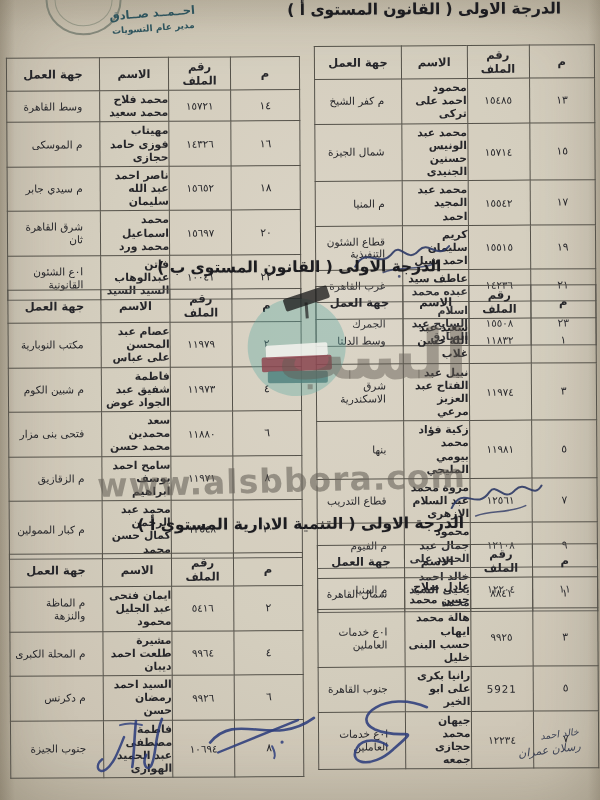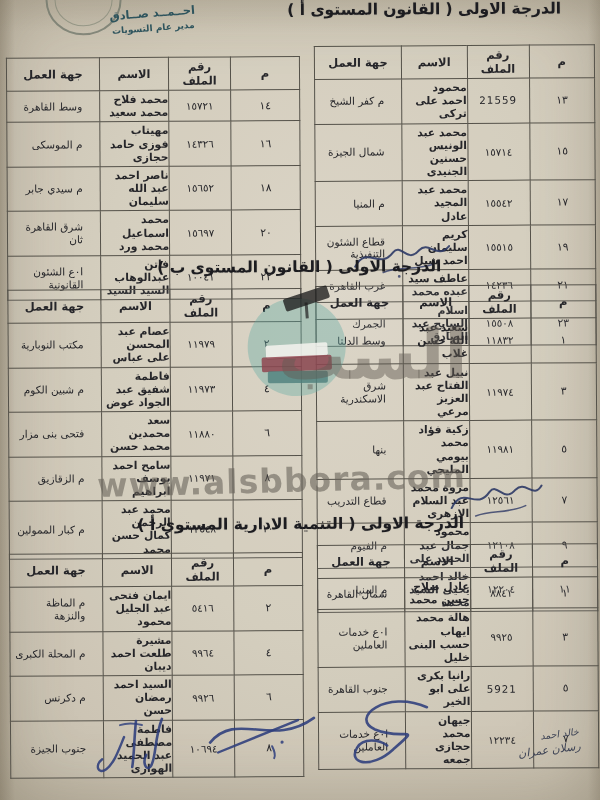--- a/index.html
+++ b/index.html
@@ -127,34 +127,34 @@
           <tr>
             <th>م</th>
             <th>رقم الملف</th>
             <th>الاسم</th>
             <th>جهة العمل</th>
           </tr>
         </thead>
         <tbody>
           <tr>
             <td>١٣</td>
-            <td>21559</td>
+            <td>١٥٤٨٥</td>
             <td>محمود احمد على تركى</td>
             <td>م كفر الشيخ</td>
           </tr>
           <tr>
             <td>١٥</td>
             <td>١٥٧١٤</td>
             <td>محمد عبد الونيس حسنين الجنيدى</td>
             <td>شمال الجيزة</td>
           </tr>
           <tr>
             <td>١٧</td>
             <td>١٥٥٤٢</td>
-            <td>محمد عبد المجيد عادل</td>
+            <td>محمد عبد المجيد احمد</td>
             <td>م المنيا</td>
           </tr>
           <tr>
             <td>١٩</td>
             <td>١٥٥١٥</td>
             <td>كريم سليمان احمد شبل</td>
             <td>قطاع الشئون التنفيذية</td>
           </tr>
           <tr>
             <td>٢١</td>

